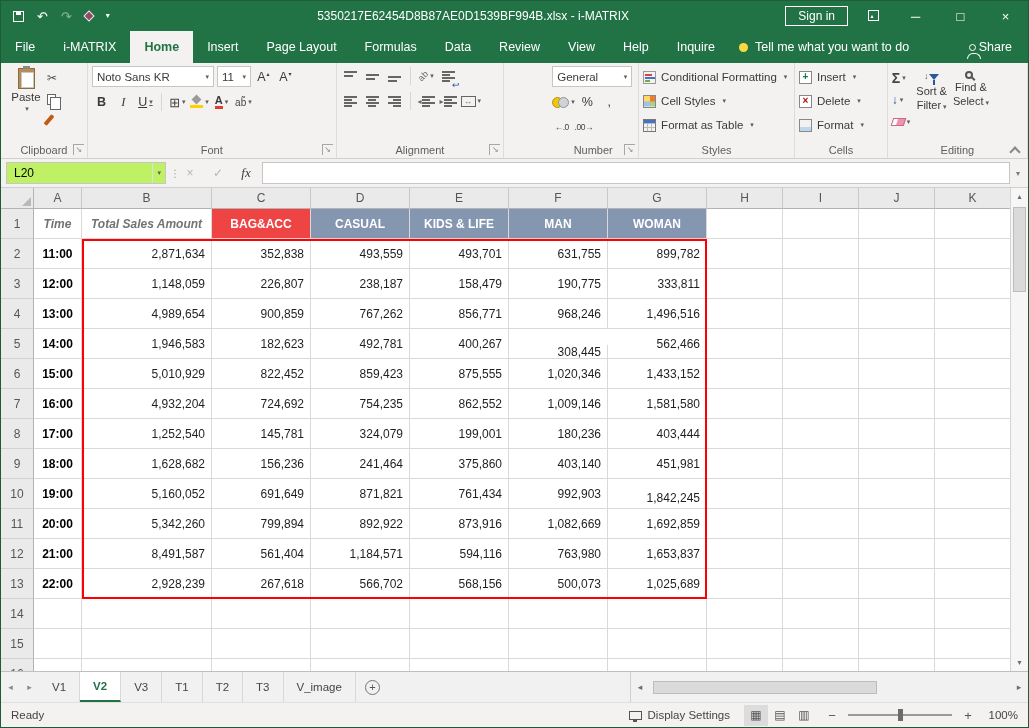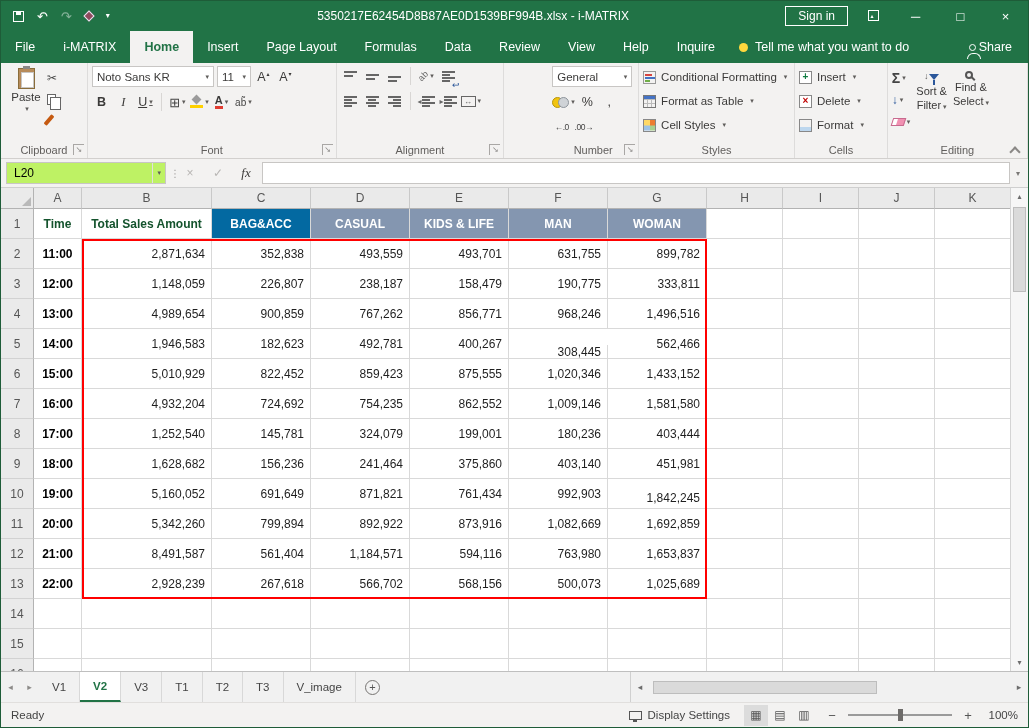--- a/index.html
+++ b/index.html
@@ -141,21 +141,21 @@
   
   .gridwrap { flex: 1 1 auto; display: flex; position: relative; overflow: hidden; border-top: 1px solid #cfcfcf; background: #fff; }
   #grid { flex: 1; overflow: hidden; }
   .grid-colrow { display: flex; height: 21px; }
   .corner { width: 33px; flex: 0 0 33px; background: #eaeaea; border-right: 1px solid #b3b3b3; border-bottom: 1px solid #b3b3b3; position: relative; }
   .corner::after { content: ''; position: absolute; right: 2px; bottom: 2px; border-left: 9px solid transparent; border-bottom: 9px solid #b9b9b9; }
   .colhdr { background: #eaeaea; border-right: 1px solid #c9c9c9; border-bottom: 1px solid #b3b3b3; color: #565656; font-size: 12px; display: flex; align-items: center; justify-content: center; flex: 0 0 auto; }
   .grow { display: flex; height: 30px; }
   .rowhdr { width: 33px; flex: 0 0 33px; background: #eaeaea; border-right: 1px solid #b3b3b3; border-bottom: 1px solid #d2d2d2; color: #565656; font-size: 12px; display: flex; align-items: center; justify-content: center; }
   .cell { border-right: 1px solid #d9d9d9; border-bottom: 1px solid #d9d9d9; font-size: 12px; color: #1f1f1f; display: flex; align-items: center; justify-content: center; flex: 0 0 auto; overflow: hidden; white-space: nowrap; }
-  .hdr-plain { font-weight: bold; color: #14532d; }
+  .hdr-plain { font-weight: bold; color: #737373; font-style: italic; }
   .hdr-cat { font-weight: bold; }
   .time-cell { font-weight: bold; color: #000; }
   .num-cell { justify-content: flex-end; padding-right: 6px; }
   .range-overlay { position: absolute; left: 81px; top: 51px; width: 625px; height: 360px; border: 2px solid #FF0000; pointer-events: none; }
   .vscroll { flex: 0 0 17px; border-left: 1px solid #d4d4d4; background: #f6f6f6; display: flex; flex-direction: column; align-items: center; }
   .vs-arrow { height: 17px; width: 17px; display: flex; align-items: center; justify-content: center; font-size: 8px; color: #6d6d6d; }
   .vs-track { flex: 1; width: 100%; position: relative; }
   .vs-thumb { position: absolute; top: 2px; left: 2px; right: 2px; height: 85px; background: #dadada; border: 1px solid #bdbdbd; }
 
   
@@ -390,27 +390,27 @@
     </div>
 
     <div class="group g-styles">
       <div class="g-content col" style="gap:2px;">
         <div class="style-row">
           <span class="cf-ico"></span>
           <span>Conditional Formatting</span>
           <span class="dd">▾</span>
         </div>
         <div class="style-row">
+          <span class="cs-ico"></span>
+          <span>Cell Styles</span>
+          <span class="dd">▾</span>
+        </div>
+        <div class="style-row">
           <span class="fat-ico"></span>
           <span>Format as Table</span>
-          <span class="dd">▾</span>
-        </div>
-        <div class="style-row">
-          <span class="cs-ico"></span>
-          <span>Cell Styles</span>
           <span class="dd">▾</span>
         </div>
       </div>
       <div class="g-label">
           <span>Styles</span>
         </div>
     </div>
 
     <div class="group g-cells">
       <div class="g-content col" style="gap:2px;">
@@ -499,21 +499,21 @@
           <div class="colhdr" style="width: 99px;">G</div>
           <div class="colhdr" style="width: 76px;">H</div>
           <div class="colhdr" style="width: 76px;">I</div>
           <div class="colhdr" style="width: 76px;">J</div>
           <div class="colhdr" style="width: 76px;">K</div>
         </div>
         <div class="grow">
           <div class="rowhdr">1</div>
           <div class="cell hdr-plain" style="width: 48px;">Time</div>
           <div class="cell hdr-plain" style="width: 130px;">Total Sales Amount</div>
-          <div class="cell hdr-cat" style="width: 99px; background: #0369a1; color: rgb(255, 255, 255);">BAG&amp;ACC</div>
+          <div class="cell hdr-cat" style="width: 99px; background: #ef4444; color: rgb(255, 255, 255);">BAG&amp;ACC</div>
           <div class="cell hdr-cat" style="width: 99px; background: rgb(132, 150, 176); color: rgb(255, 255, 255);">CASUAL</div>
           <div class="cell hdr-cat" style="width: 99px; background: rgb(132, 150, 176); color: rgb(255, 255, 255);">KIDS &amp; LIFE</div>
           <div class="cell hdr-cat" style="width: 99px; background: rgb(132, 150, 176); color: rgb(255, 255, 255);">MAN</div>
           <div class="cell hdr-cat" style="width: 99px; background: rgb(132, 150, 176); color: rgb(255, 255, 255);">WOMAN</div>
           <div class="cell" style="width: 76px;"></div>
           <div class="cell" style="width: 76px;"></div>
           <div class="cell" style="width: 76px;"></div>
           <div class="cell" style="width: 76px;"></div>
         </div>
         <div class="grow">

